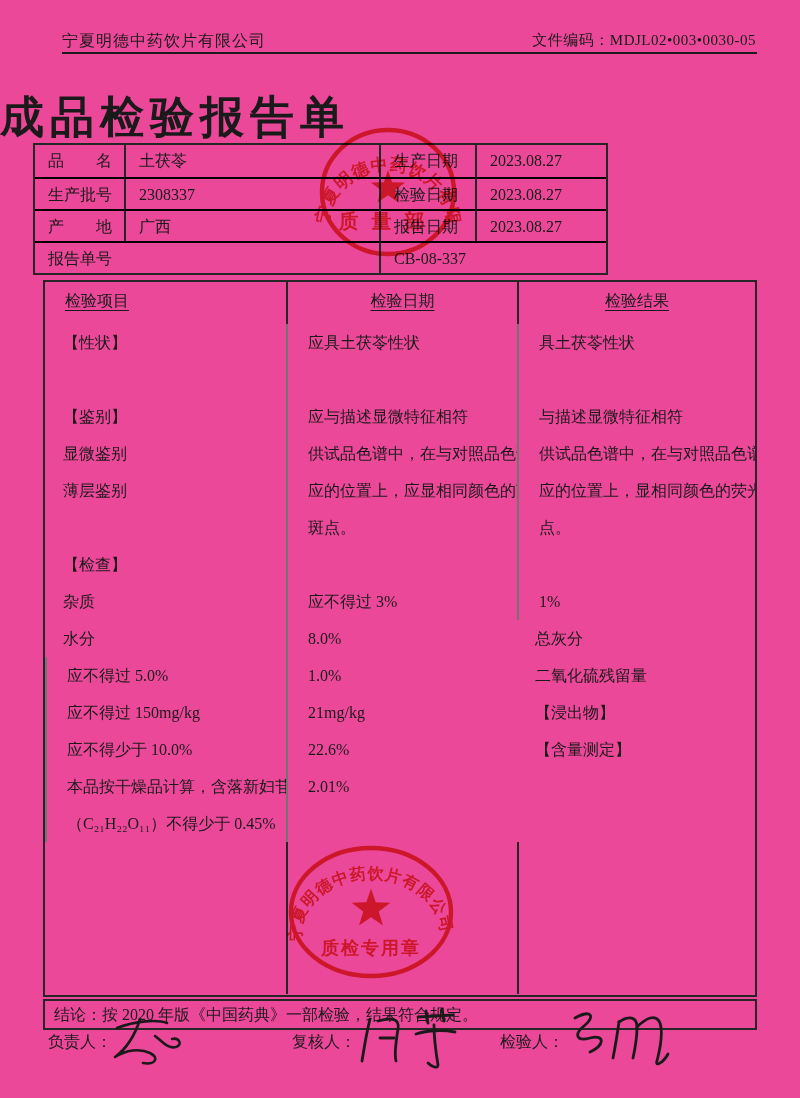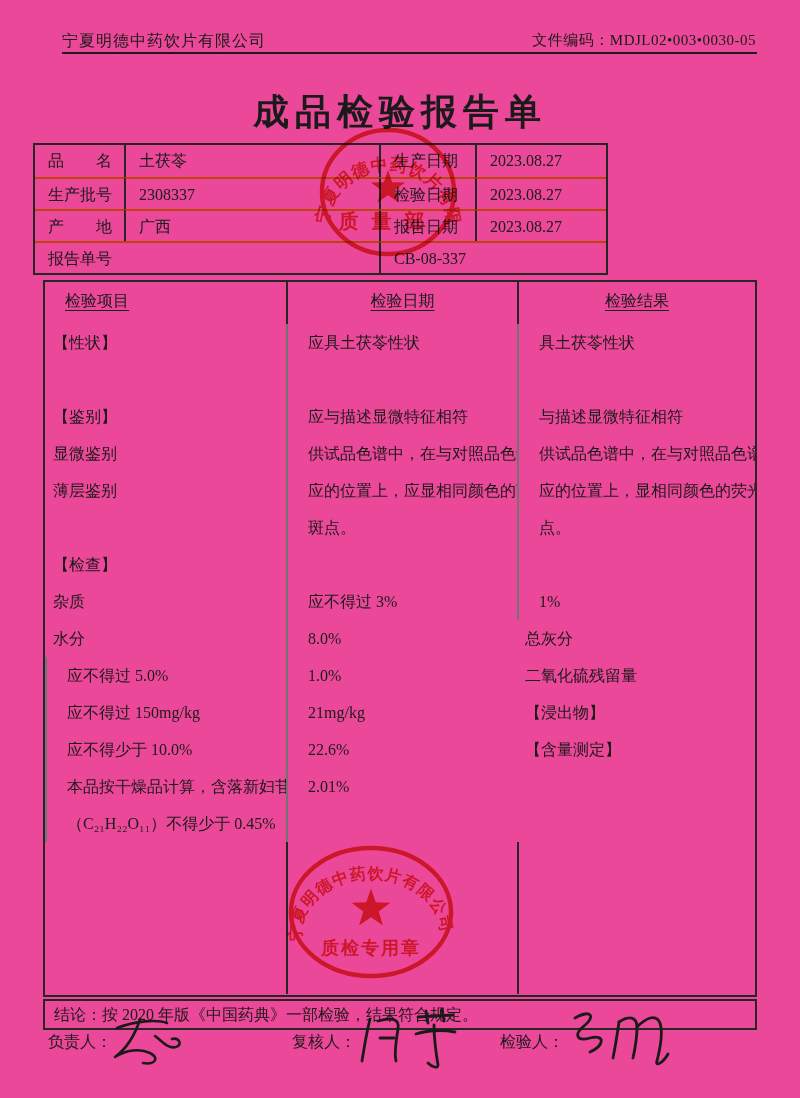--- a/index.html
+++ b/index.html
@@ -5,48 +5,48 @@
   * { margin:0; padding:0; box-sizing:border-box; }
   body { background:#ffffff; font-family:"Liberation Serif","DejaVu Serif",serif; }
   .page { position:relative; width:800px; height:1098px; background:#ec4899; overflow:hidden; color:#1a1a1a; }
 
   
   .hdr-company { position:absolute; left:62px; top:31px; font-size:16px; letter-spacing:1px; }
   .hdr-code    { position:absolute; right:44px; top:31px; font-size:15px; letter-spacing:.5px; }
   .hdr-rule    { position:absolute; left:62px; top:52px; width:695px; height:2px; background:#1b1b1b; }
 
   
-  .title { position:absolute; left:0; top:88px; width:100%; text-align:center;
+  .title { position:absolute; left:0; top:88px; width:100%; 
            font-family:"Liberation Sans","DejaVu Sans",sans-serif;
-           font-size:36px; font-weight:700; letter-spacing:6px; }
+           font-size:44px; font-weight:700; letter-spacing:6px; }
 
   
   .info-table { position:absolute; left:33px; top:143px; width:575px;
                 display:grid; grid-template-columns:89px 255px 96px 1fr;
                 border:2px solid #262626; background:transparent; }
   .info-table .cell { height:32px; line-height:31px; font-size:16px; padding-left:13px;
-                      border-left:2px solid #262626; border-top:2px solid #c2410c;
+                      border-left:2px solid #262626; border-top:2px solid #000000;
                       white-space:nowrap; overflow:hidden; }
   .info-table .cell.first-col { border-left:none; }
   .info-table .cell.first-row { border-top:none; }
   .info-table .span2 { grid-column:1 / 3; }
   .info-table .span2b{ grid-column:3 / 5; }
 
   
   .insp-table { position:absolute; left:43px; top:280px; width:714px; height:717px;
                 border:2px solid #262626;
                 display:grid; grid-template-columns:241px 231px 1fr;
                 grid-auto-rows:37px; grid-template-rows:42px; }
   .insp-table .hcell { border-left:2px solid #262626; font-size:16px; padding-top:9px; }
   .insp-table .hcell.c1 { border-left:none; padding-left:20px; }
   .insp-table .hcell.c2, .insp-table .hcell.c3 { text-align:center; }
   .insp-table .hcell span { text-decoration:underline; text-underline-offset:4px; }
   .insp-table .cell { border-left:2px solid #737373; font-size:16px; line-height:37px;
                       padding-left:20px; white-space:nowrap; overflow:hidden; }
-  .insp-table .cell.c1 { border-left:none; padding-left:8px; }
+  .insp-table .cell.c1 { border-left:none; padding-left:18px; }
   .insp-table .filler { grid-row:16 / 17; height:152px; border-left:2px solid #262626; }
   .insp-table .filler.c1 { border-left:none; }
 
   
   .conclusion { position:absolute; left:43px; top:999px; width:714px; height:31px;
                 border:2px solid #262626; font-size:16px; line-height:27px; padding-left:9px; }
 
   
   .sig-label { position:absolute; top:1032px; font-size:16px; }
   .sig-label.l1 { left:48px; }

